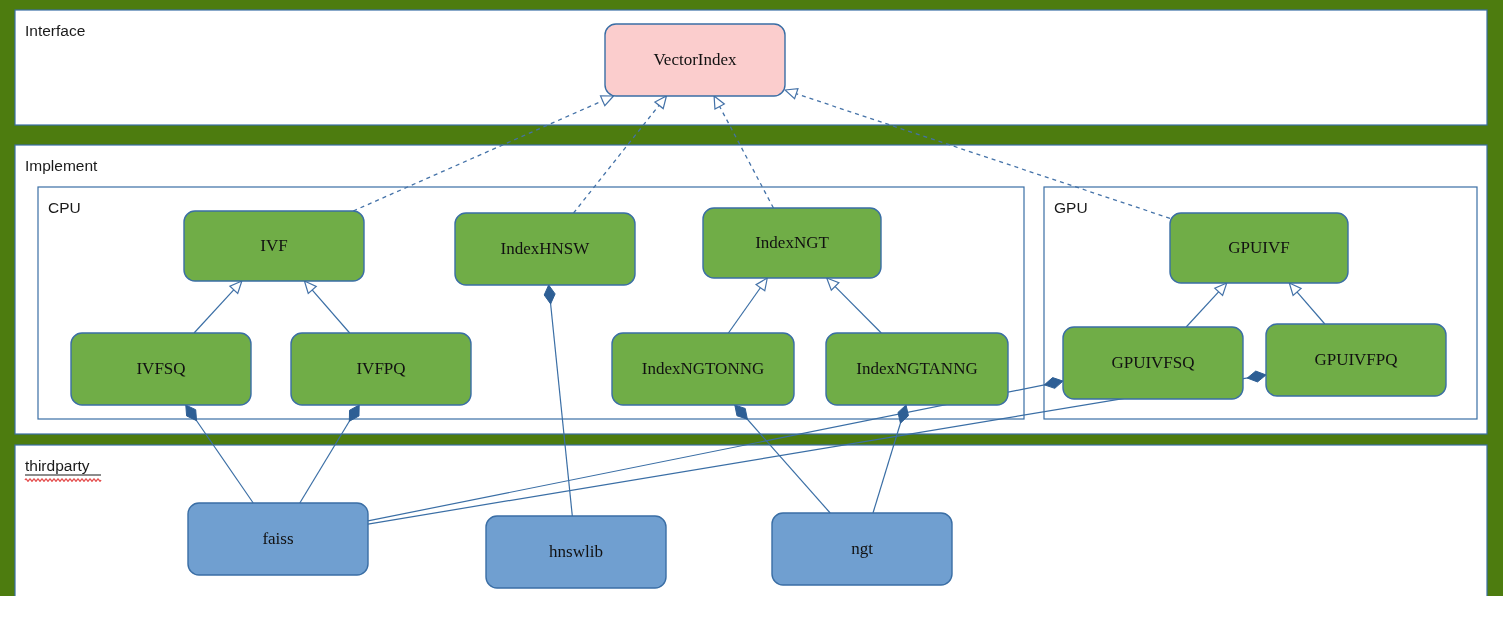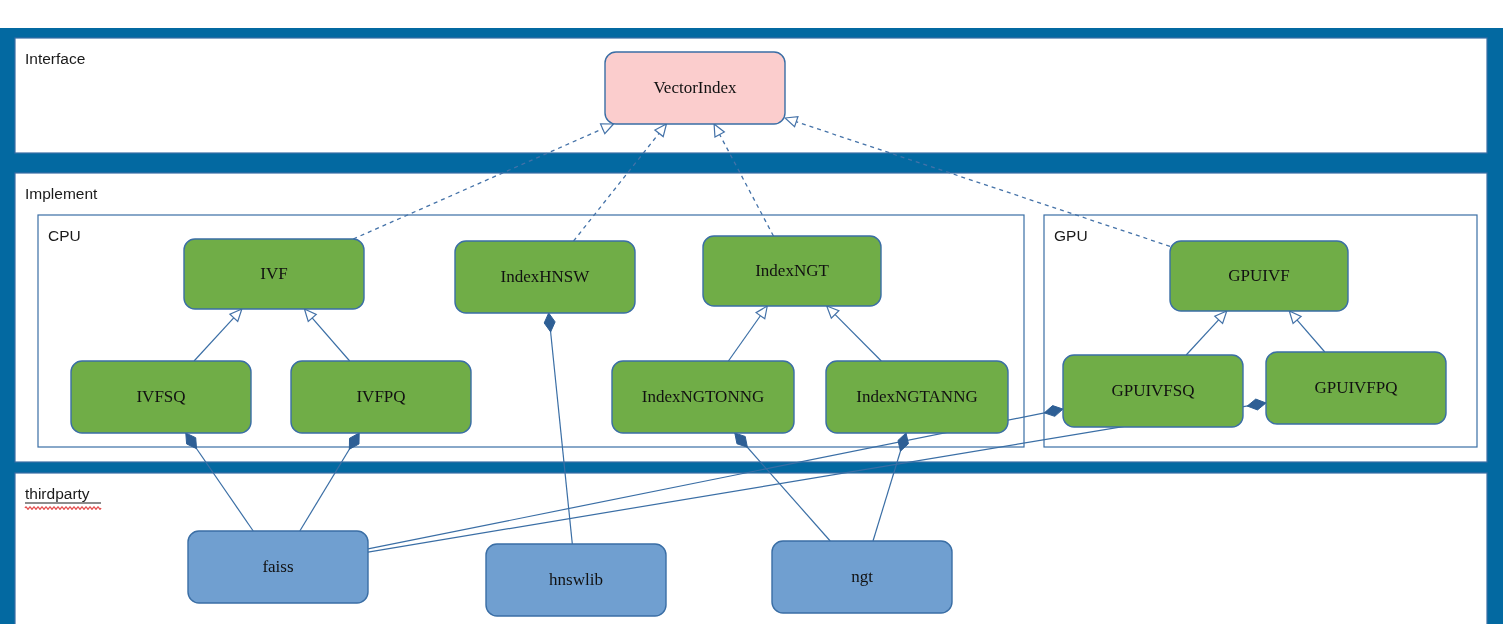--- a/index.html
+++ b/index.html
@@ -1,17 +1,17 @@
 <!DOCTYPE html>
 <html><head>
 <meta charset="utf-8">
 <style>
   html,body{margin:0;padding:0;background:#ffffff;}
   body{font-family:"Liberation Sans", sans-serif;}
-  #stage{position:relative;width:1503px;height:596px;background:#0369a1;overflow:hidden;margin-top:28px;}
+  #stage{position:relative;width:1503px;height:596px;background:#4d7c0f;overflow:hidden;}
   #stage svg{position:absolute;left:0;top:0;width:1503px;height:628px;}
   .pkg-label{font-family:"Liberation Sans", sans-serif;font-size:15.5px;fill:#1a1a1a;}
   .node-label{font-family:"Liberation Serif", serif;font-size:17px;fill:#111111;text-anchor:middle;dominant-baseline:middle;}
   .edge-solid{stroke:#3a6ea5;stroke-width:1.2;fill:none;}
   .edge-dashed{stroke:#4472a8;stroke-width:1.3;fill:none;stroke-dasharray:4 4;}
   .arrow-hollow{fill:#ffffff;stroke:#4472a8;stroke-width:1.2;}
   .diamond-filled{fill:#2e5f95;stroke:#2e5f95;stroke-width:1;}
   .spell{stroke:#e03030;stroke-width:1.1;fill:none;}
   .underline{stroke:#1a1a1a;stroke-width:1.1;}
 </style>

